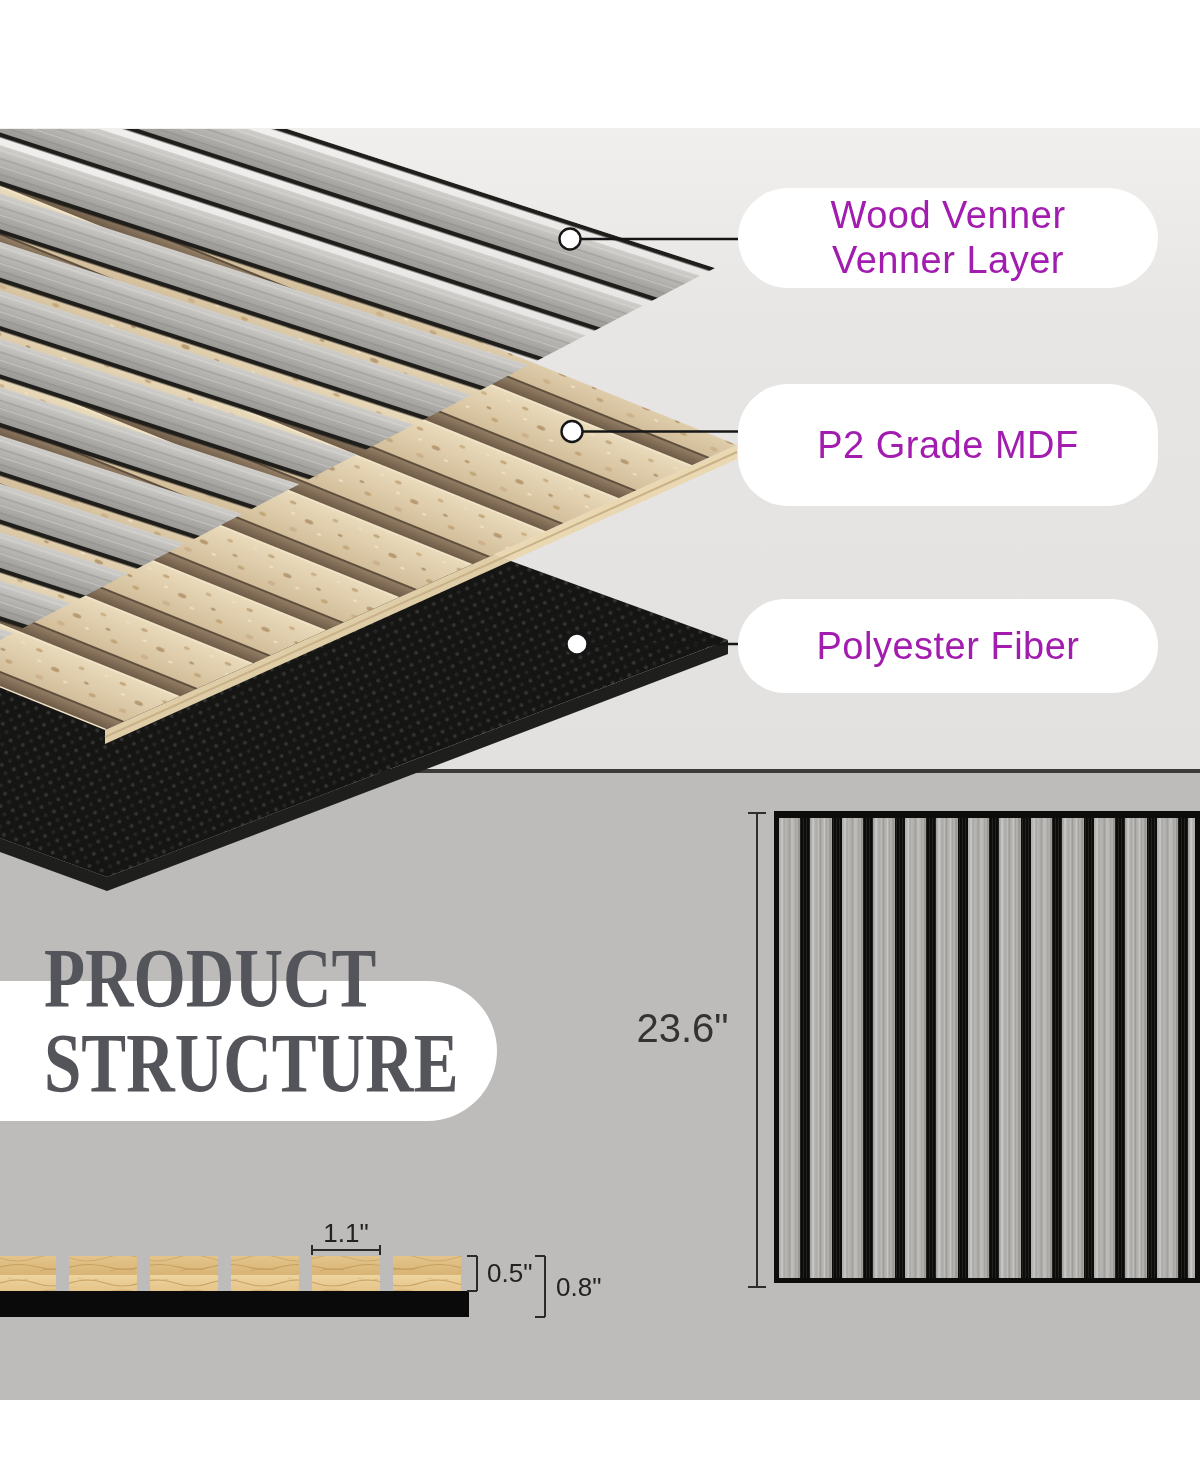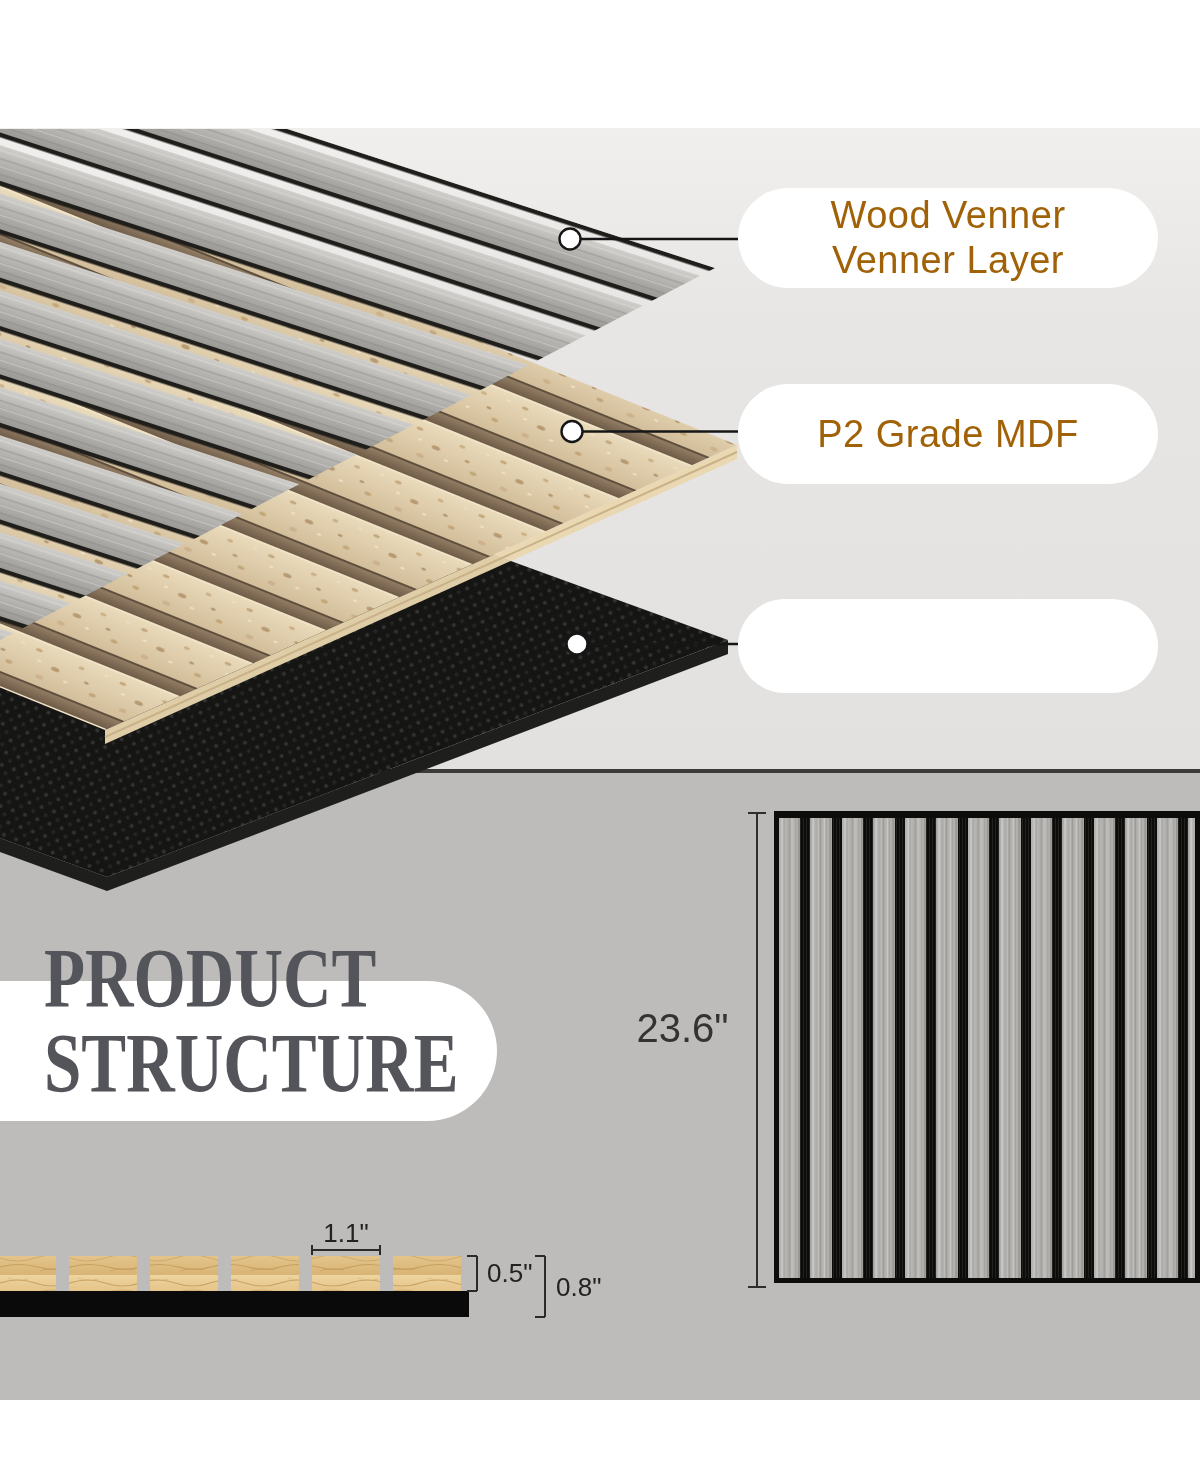--- a/index.html
+++ b/index.html
@@ -5,23 +5,23 @@
   html,body{margin:0;padding:0;background:#ffffff;}
   .canvas{position:relative;width:1200px;height:1466px;margin:0 auto;background:#ffffff;overflow:hidden;
           font-family:"Liberation Sans",sans-serif;}
   .section-top{position:absolute;left:0;top:128px;width:1200px;height:645px;z-index:0;
                background:linear-gradient(180deg,#f0efed 0%,#e7e6e4 30%,#e2e1df 100%);}
   .divider{position:absolute;left:0;top:769px;width:1200px;height:4px;background:#3b3a38;z-index:1;}
   .section-bottom{position:absolute;left:0;top:773px;width:1200px;height:627px;background:#bdbcba;z-index:0;}
   #diagram{position:absolute;left:0;top:0;z-index:2;pointer-events:none;}
   .pill{position:absolute;left:738px;width:420px;background:#ffffff;border-radius:50px;z-index:3;
         display:flex;flex-direction:column;align-items:center;justify-content:center;}
-  .pill .ln{font-size:38px;line-height:45px;color:#a16207;letter-spacing:0.5px;white-space:nowrap;}
+  .pill .ln{font-size:38px;line-height:45px;color:#a21caf;letter-spacing:0.5px;white-space:nowrap;}
   .pill1{top:188px;height:100px;}
-  .pill2{top:384px;height:100px;}
+  .pill2{top:384px;height:122px;}
   .pill3{top:599px;height:94px;}
   .title-pill{position:absolute;left:-70px;top:981px;width:567px;height:140px;background:#ffffff;
               border-radius:70px;z-index:3;}
   .title-text{position:absolute;left:44px;top:936px;z-index:4;
               font-family:"Liberation Serif",serif;font-weight:700;font-size:84px;line-height:85px;
               color:#54555a;letter-spacing:0px;transform:scaleX(0.8);transform-origin:left top;white-space:nowrap;}
   .dim-height{position:absolute;left:615px;top:1006px;width:135px;text-align:center;z-index:3;
               font-size:40px;color:#333333;}
   .measure-v{position:absolute;left:756px;top:812px;width:2px;height:476px;background:#2e2e2e;z-index:3;}
   .measure-v .tick{position:absolute;left:-8px;width:18px;height:2px;background:#2e2e2e;}
@@ -129,20 +129,21 @@
   </svg>
 
   <div class="pill pill1">
     <div class="ln">Wood Venner</div>
     <div class="ln">Venner Layer</div>
   </div>
   <div class="pill pill2">
     <div class="ln">P2 Grade MDF</div>
   </div>
   <div class="pill pill3">
+    <div class="ln">Polyester Fiber</div>
   </div>
 
   <div class="title-pill"></div>
   <div class="title-text">
     <div>PRODUCT</div>
     <div>STRUCTURE</div>
   </div>
 
   <div class="dim-height">23.6"</div>
   <div class="measure-v">

